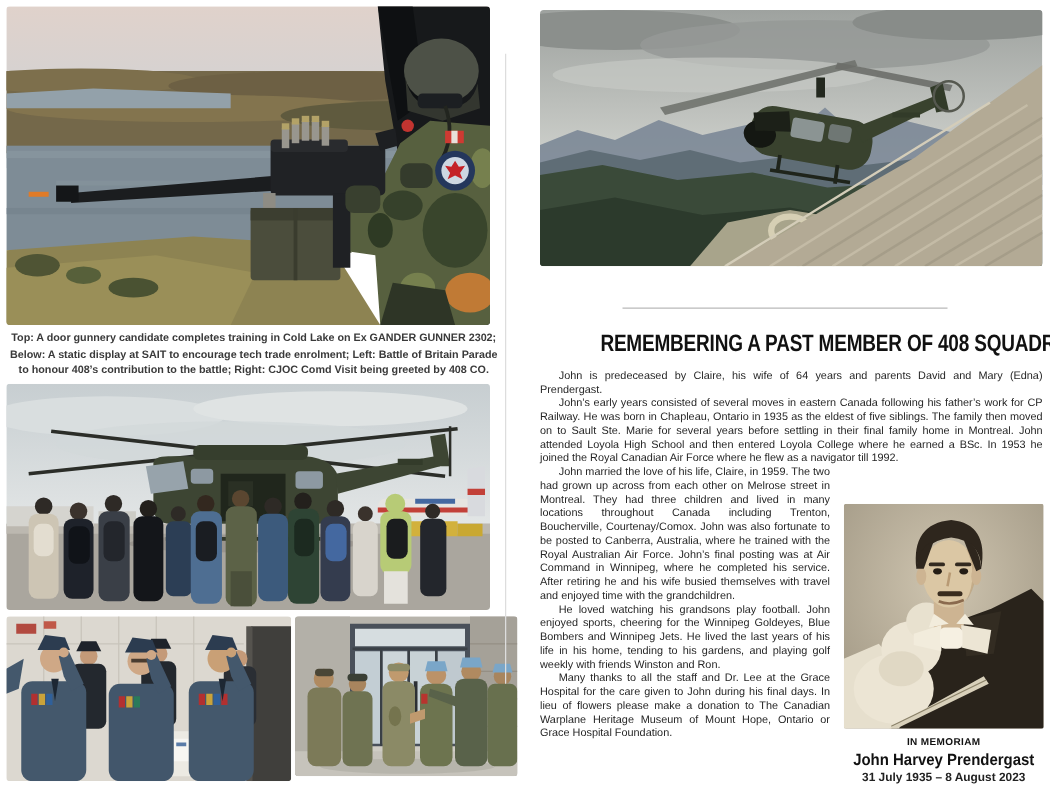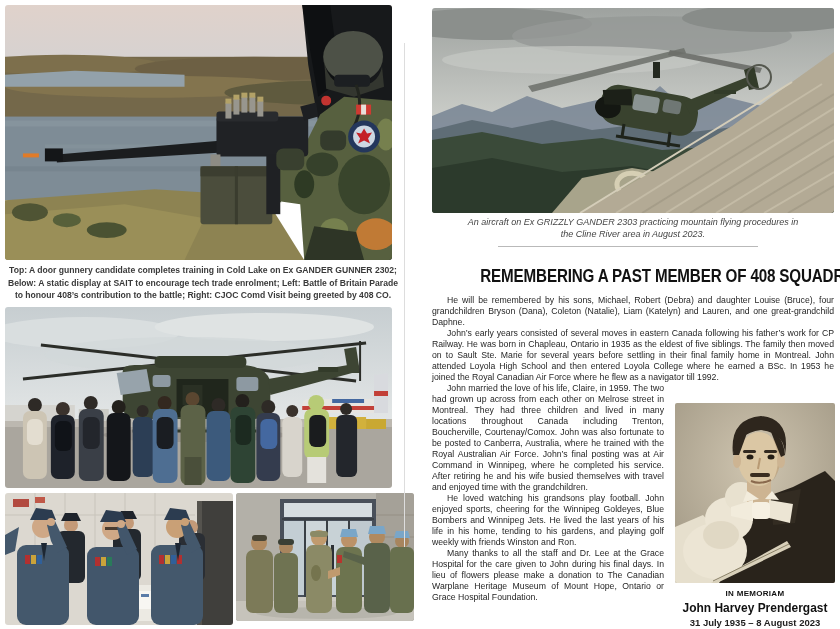--- a/index.html
+++ b/index.html
@@ -367,31 +367,30 @@
       <polygon points="252,94 318,68 322,75 258,106" fill="#39422e"></polygon>
       <polygon points="312,62 322,58 327,80 317,82" fill="#323b29"></polygon>
       <circle cx="327" cy="69" r="12" stroke="#55584f" stroke-width="2" fill="none"></circle>
       <rect x="282" y="82" width="22" height="4" fill="#323b29"></rect>
       <line x1="184" y1="128" x2="248" y2="138" stroke="#1f241b" stroke-width="3"></line>
       <line x1="192" y1="116" x2="190" y2="129" stroke="#1f241b" stroke-width="3"></line>
       <line x1="238" y1="124" x2="236" y2="139" stroke="#1f241b" stroke-width="3"></line>
     </svg>
   </div>
 
-  <div class="cap cap-right">An aircraft on Ex GRIZZLY GANDER 2303 practicing mountain flying procedures in the Cline River area in August 2023.</div>
 
   <div class="hdivider"></div>
 
 
   <div class="title">
     <span>REMEMBERING A PAST MEMBER OF 408 SQUADRON</span>
   </div>
 
   <div class="article">
-    <p>He will be remembered by his sons, Michael, Robert (Debra) and daughter Louise (Bruce), four grandchildren Bryson (Dana), Coleton (Natalie), Liam (Katelyn) and Lauren, and one great-grandchild Daphne.</p>
+    <p>John is predeceased by Claire, his wife of 64 years and parents David and Mary (Edna) Prendergast.</p>
     <p>John’s early years consisted of several moves in eastern Canada following his father’s work for CP Railway. He was born in Chapleau, Ontario in 1935 as the eldest of five siblings. The family then moved on to Sault Ste. Marie for several years before settling in their final family home in Montreal. John attended Loyola High School and then entered Loyola College where he earned a BSc. In 1953 he joined the Royal Canadian Air Force where he flew as a navigator till 1992.</p>
     <div class="float-spacer"></div>
     <p>John married the love of his life, Claire, in 1959. The two had grown up across from each other on Melrose street in Montreal. They had three children and lived in many locations throughout Canada including Trenton, Boucherville, Courtenay/Comox. John was also fortunate to be posted to Canberra, Australia, where he trained with the Royal Australian Air Force. John’s final posting was at Air Command in Winnipeg, where he completed his service. After retiring he and his wife busied themselves with travel and enjoyed time with the grandchildren.</p>
     <p>He loved watching his grandsons play football. John enjoyed sports, cheering for the Winnipeg Goldeyes, Blue Bombers and Winnipeg Jets. He lived the last years of his life in his home, tending to his gardens, and playing golf weekly with friends Winston and Ron.</p>
     <p>Many thanks to all the staff and Dr. Lee at the Grace Hospital for the care given to John during his final days. In lieu of flowers please make a donation to The Canadian Warplane Heritage Museum of Mount Hope, Ontario or Grace Hospital Foundation.</p>
   </div>
 
   <div class="portrait">
     <svg viewBox="0 0 160 180" preserveAspectRatio="none">
       <defs>

